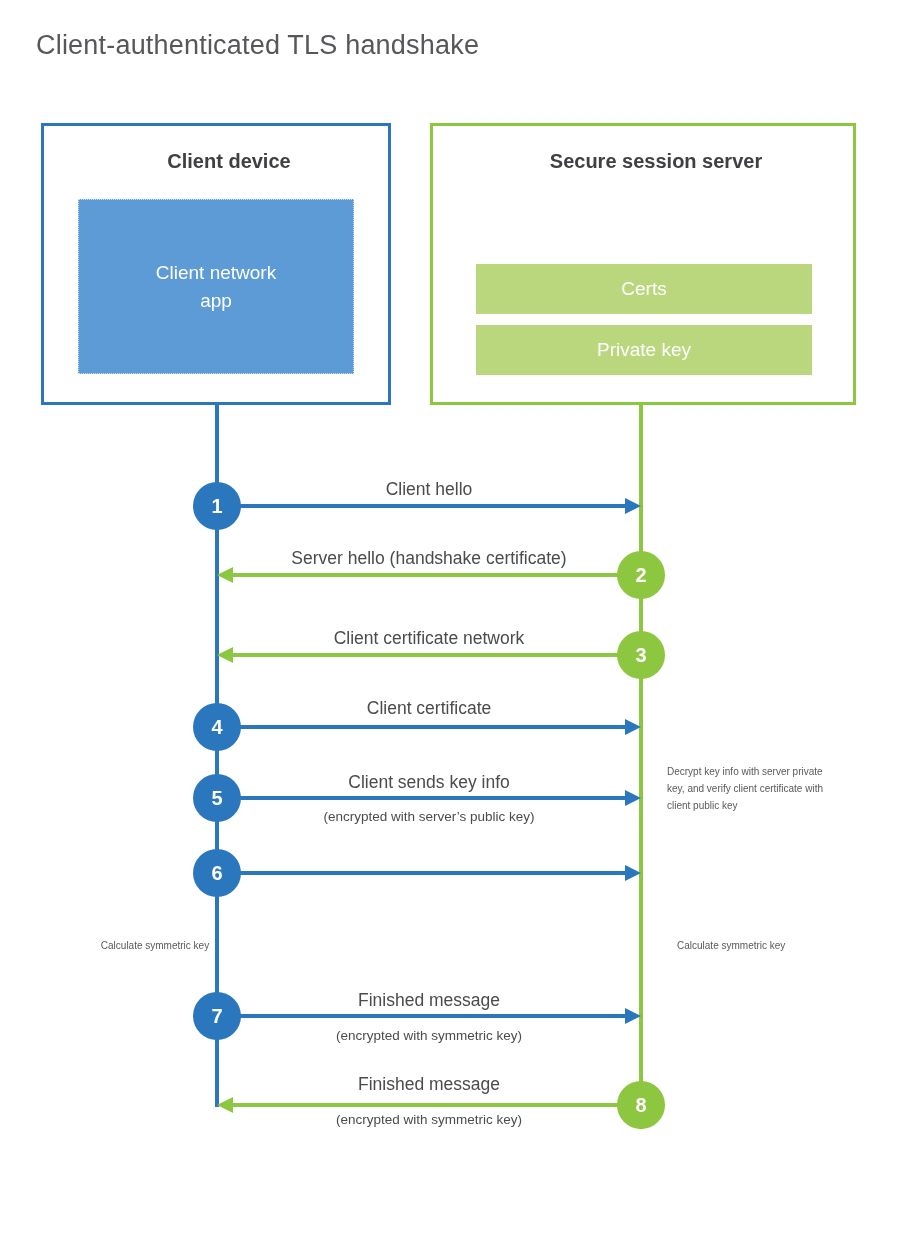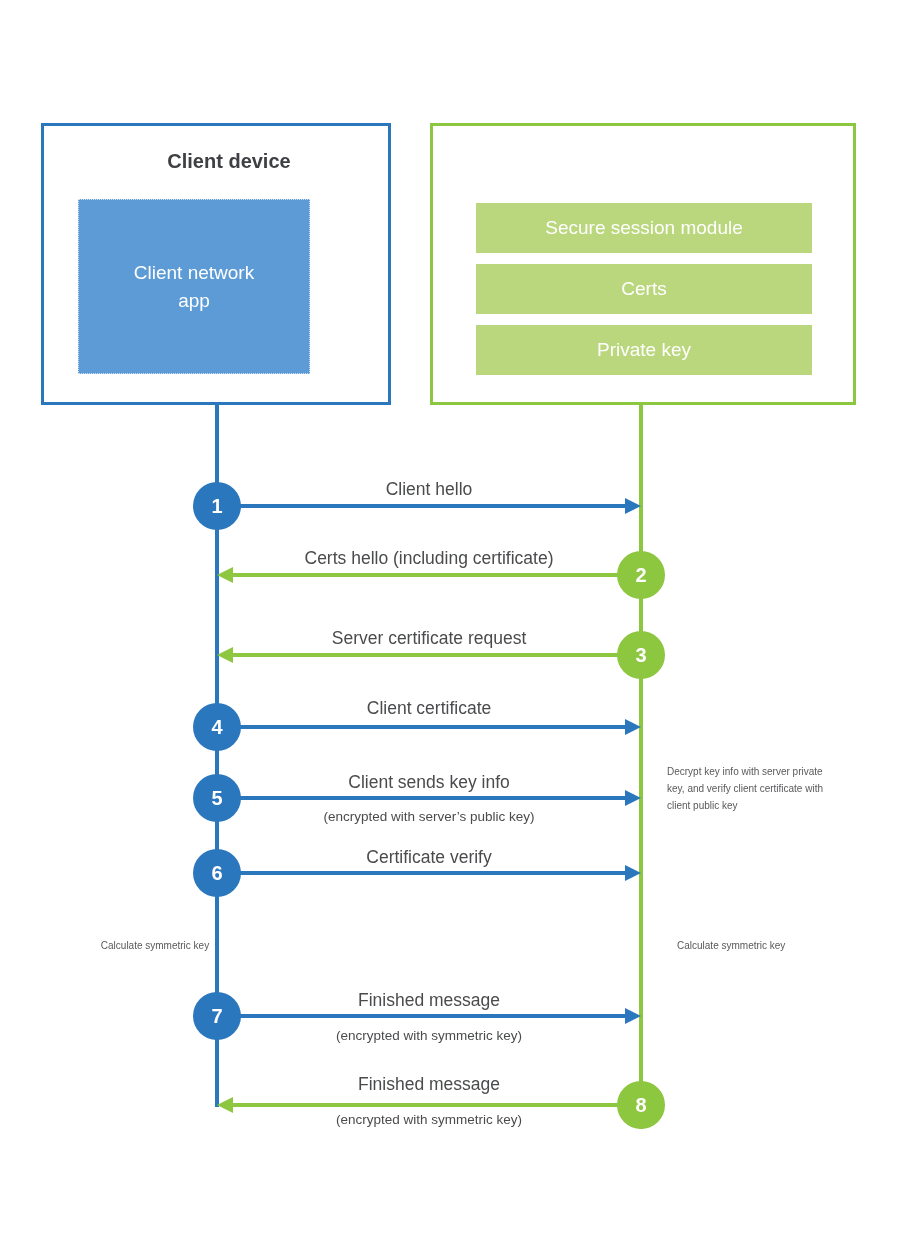--- a/index.html
+++ b/index.html
@@ -14,21 +14,21 @@
 
   .title{position:absolute;left:36px;top:30px;font-size:27px;font-weight:300;
          color:#56575A;letter-spacing:.2px;}
 
   .box{position:absolute;top:123px;height:282px;background:#fff;}
   .client-box{left:41px;width:350px;border:3px solid var(--blue);}
   .server-box{left:430px;width:426px;border:3px solid var(--green);}
   .box-title{position:absolute;top:24px;left:0;right:0;text-align:center;
              font-size:20px;font-weight:700;color:var(--ink);margin-left:26px;}
 
-  .client-app{position:absolute;left:34px;top:73px;width:232px;height:175px;
+  .client-app{position:absolute;left:34px;top:73px;width:276px;height:175px;
               background:var(--blue-fill);border:1px dotted #cfe2f4;
               display:flex;align-items:center;justify-content:center;
               text-align:center;color:#fff;font-size:19px;line-height:28px;}
   .client-app span{display:block;width:150px;}
 
   .bar{position:absolute;left:43px;width:336px;height:50px;background:var(--green-fill);
        color:#fff;font-size:19px;display:flex;align-items:center;justify-content:center;}
   .bar.b1{top:77px}.bar.b2{top:138px}.bar.b3{top:199px}
 
   .vline{position:absolute;width:4px;top:405px;}
@@ -57,59 +57,59 @@
   .note{position:absolute;font-size:10px;line-height:17px;color:var(--note);}
   .note.decrypt{left:667px;top:763px;width:160px;}
   .note.calc-left{left:90px;top:937px;width:130px;text-align:center;}
   .note.calc-right{left:677px;top:937px;width:130px;}
 </style>
 </head>
 <body>
 
 <div class="canvas">
 
+  <div class="title">Client-authenticated TLS handshake</div>
 
   <div class="box client-box">
     <div class="box-title">Client device</div>
     <div class="client-app">
       <span>Client network app</span>
     </div>
   </div>
 
   <div class="box server-box">
-    <div class="bar b1">Secure session module</div>
+    <div class="box-title">Secure session server</div>
     <div class="bar b2">Certs</div>
     <div class="bar b3">Private key</div>
   </div>
 
   <div class="vline blue"></div>
   <div class="vline green"></div>
 
   <div class="msg label" style="top:478px">Client hello</div>
   <div class="arrow blue" style="top:504px"></div>
   <div class="circle blue" style="top:482px">1</div>
 
-  <div class="msg label" style="top:547px">Certs hello (including certificate)</div>
+  <div class="msg label" style="top:547px">Server hello (handshake certificate)</div>
   <div class="arrow green" style="top:573px"></div>
   <div class="circle green" style="top:551px">2</div>
 
-  <div class="msg label" style="top:627px">Server certificate request</div>
+  <div class="msg label" style="top:627px">Client certificate network</div>
   <div class="arrow green" style="top:653px"></div>
   <div class="circle green" style="top:631px">3</div>
 
   <div class="msg label" style="top:697px">Client certificate</div>
   <div class="arrow blue" style="top:725px"></div>
   <div class="circle blue" style="top:703px">4</div>
 
   <div class="msg label" style="top:771px">Client sends key info</div>
   <div class="arrow blue" style="top:796px"></div>
   <div class="msg sub" style="top:808px">(encrypted with server’s public key)</div>
   <div class="circle blue" style="top:774px">5</div>
 
-  <div class="msg label" style="top:846px">Certificate verify</div>
   <div class="arrow blue" style="top:871px"></div>
   <div class="circle blue" style="top:849px">6</div>
 
   <div class="msg label" style="top:989px">Finished message</div>
   <div class="arrow blue" style="top:1014px"></div>
   <div class="msg sub" style="top:1027px">(encrypted with symmetric key)</div>
   <div class="circle blue" style="top:992px">7</div>
 
   <div class="msg label" style="top:1073px">Finished message</div>
   <div class="arrow green" style="top:1103px"></div>

